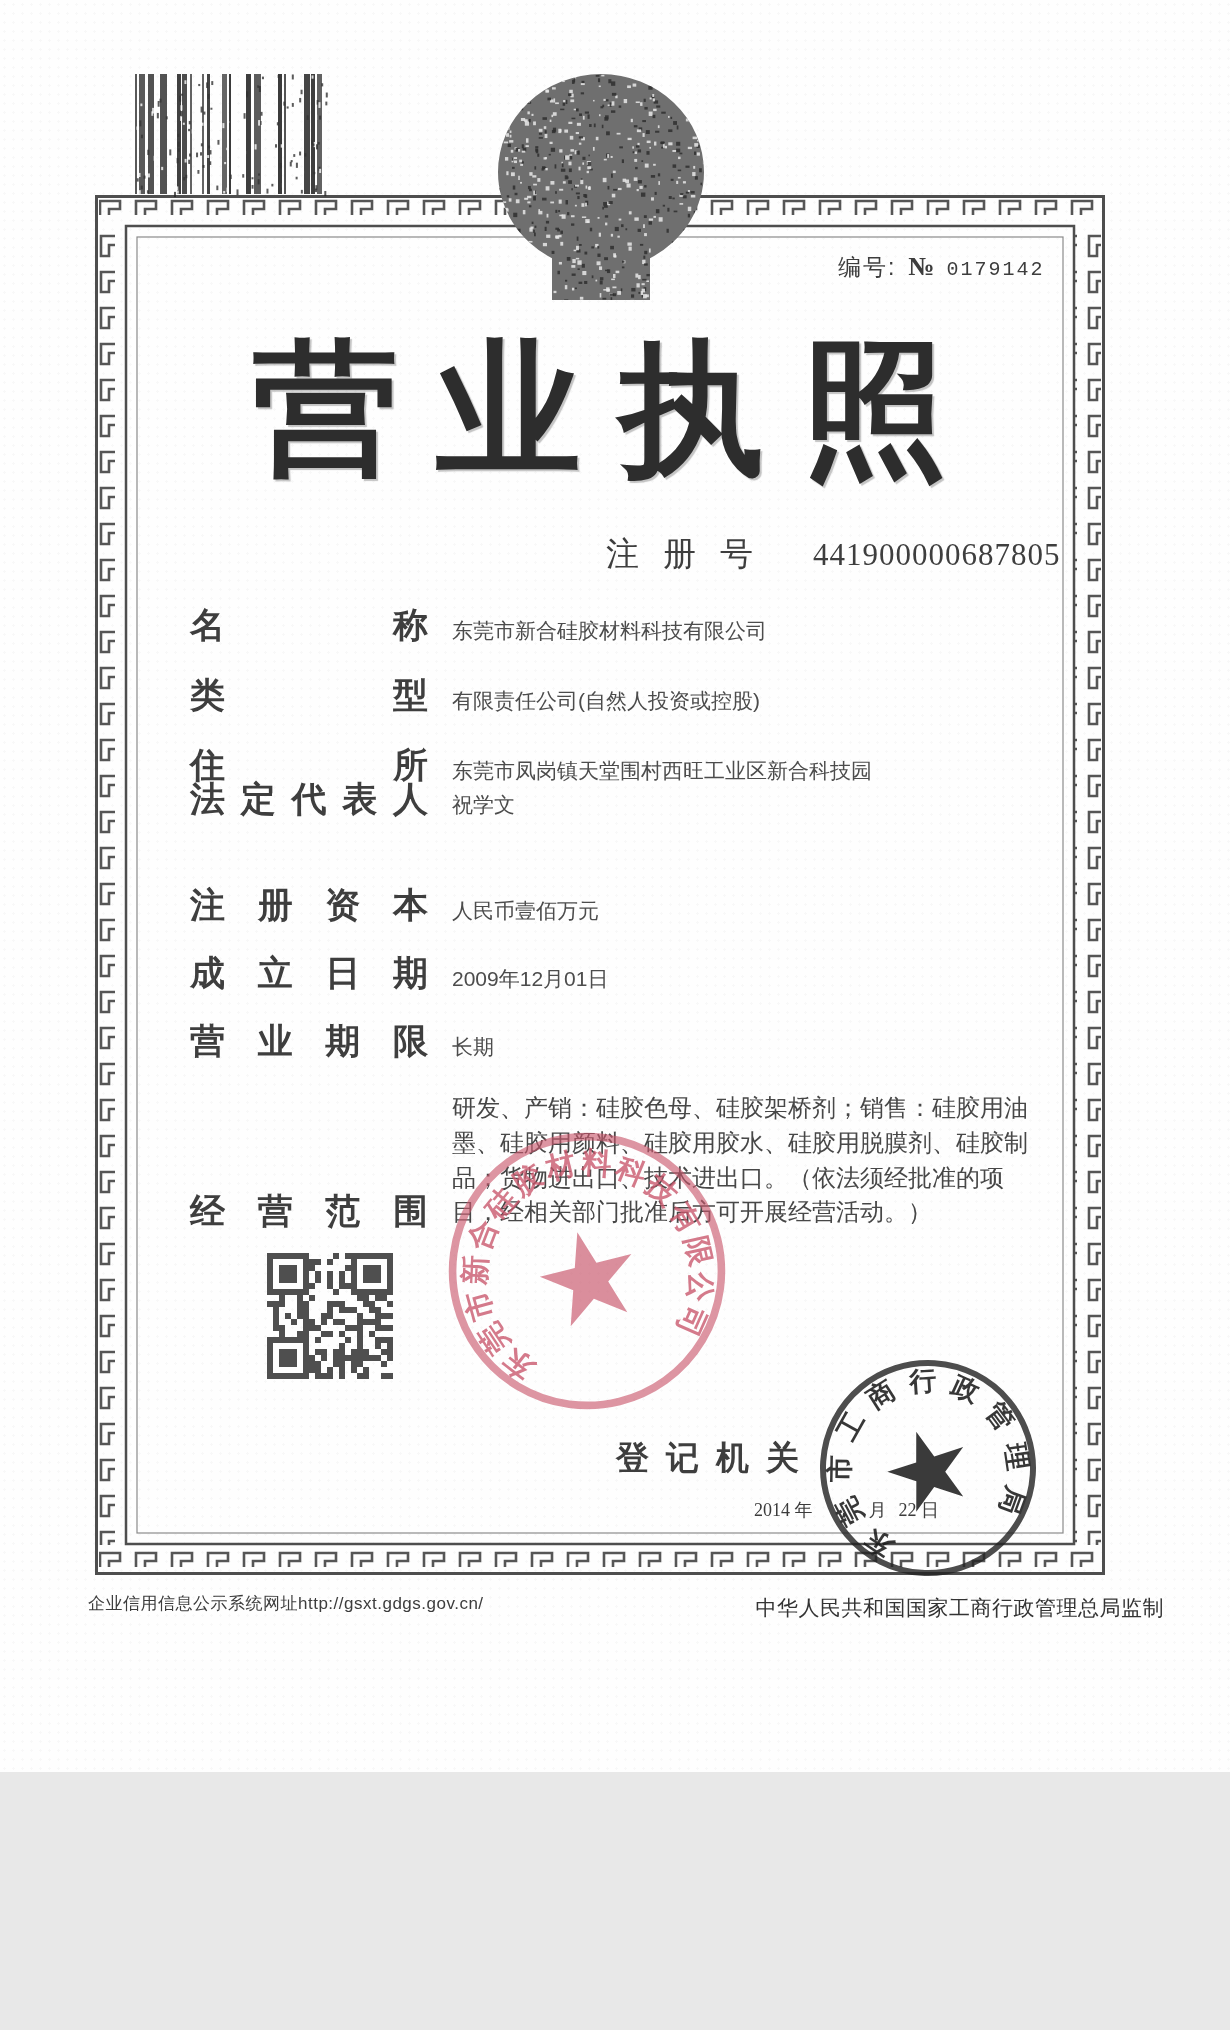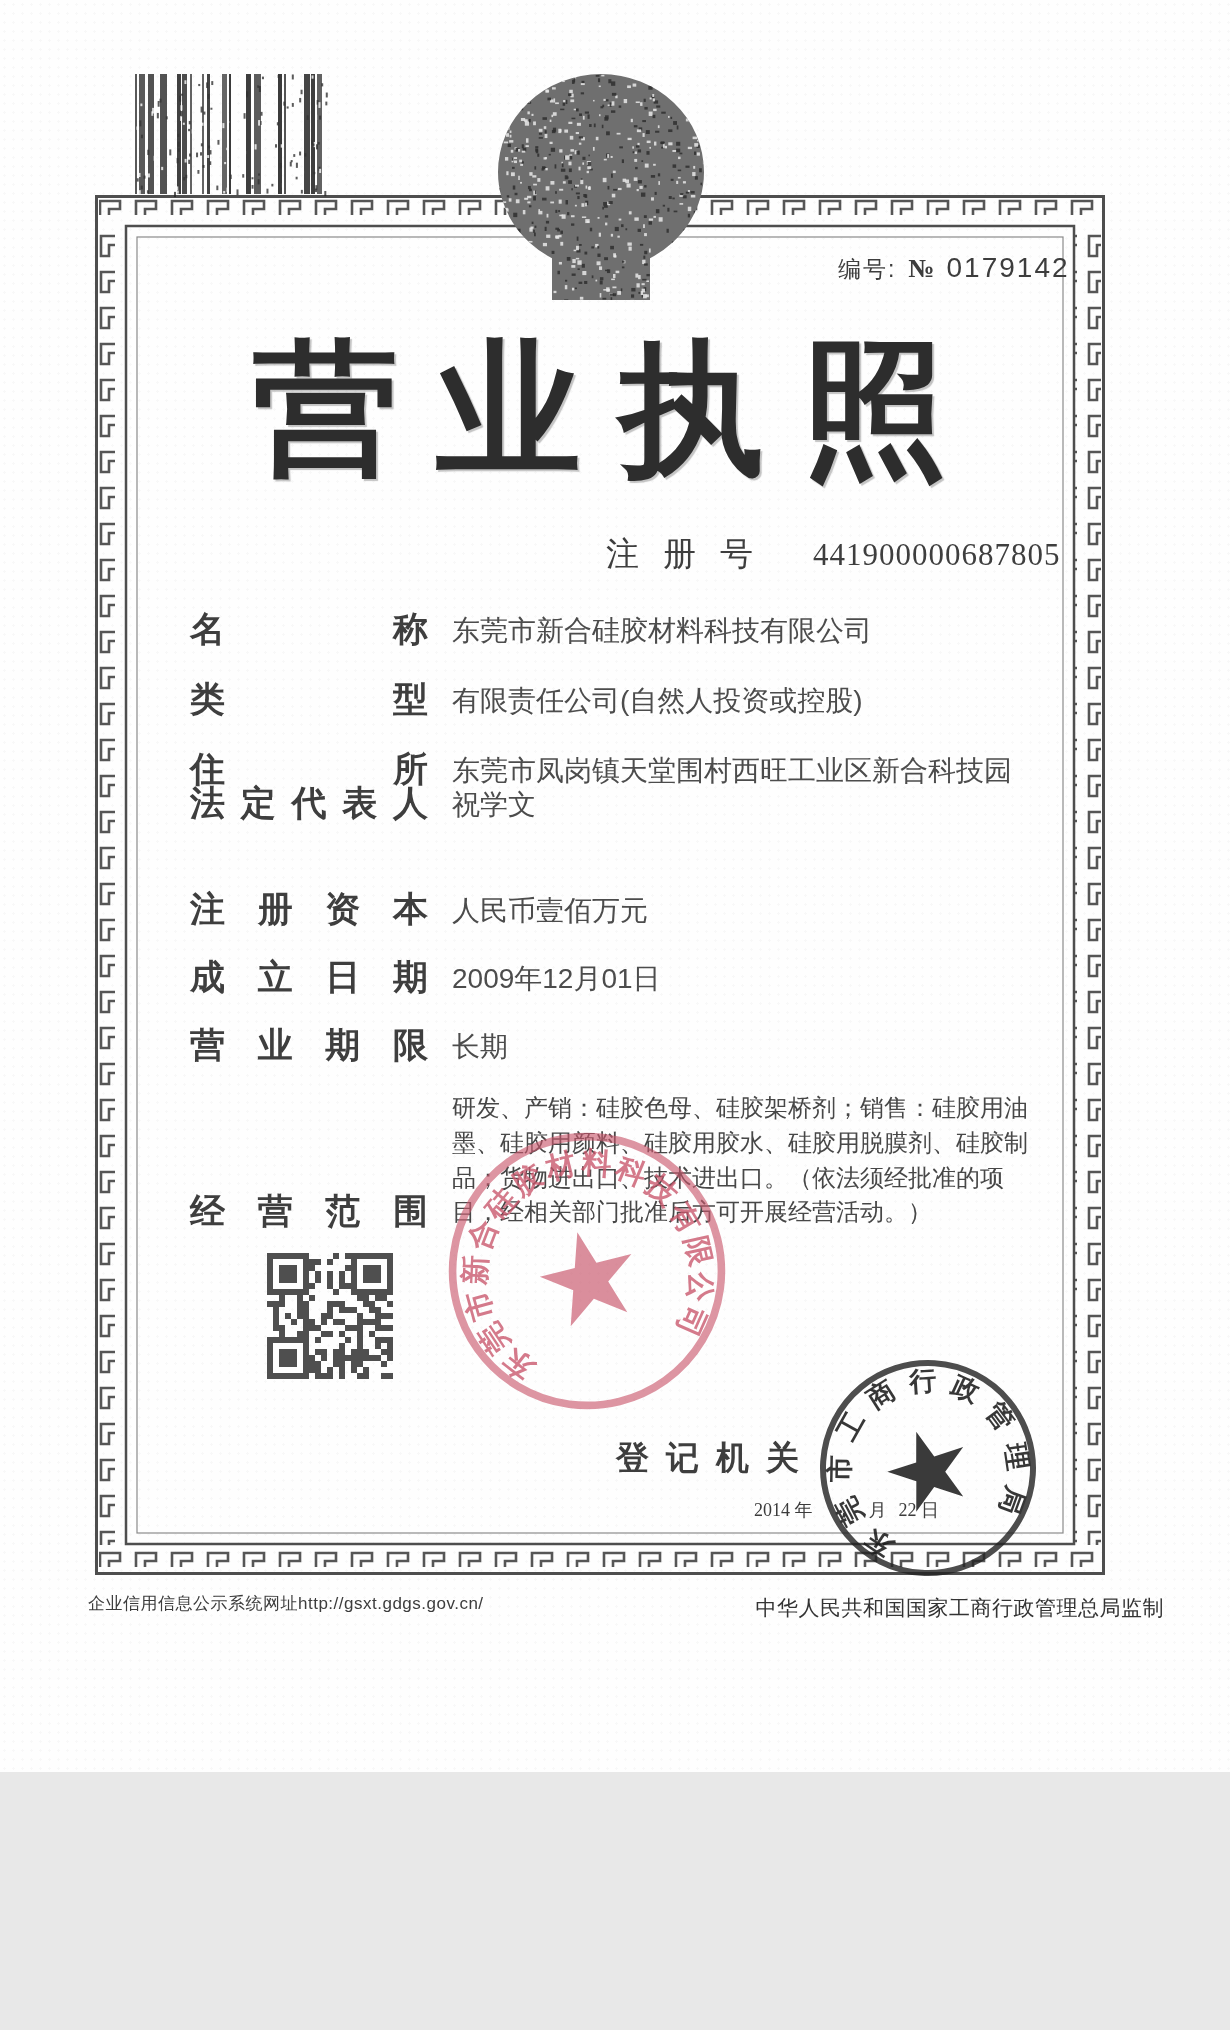--- a/index.html
+++ b/index.html
@@ -8,34 +8,34 @@
     overflow:hidden;font-family:"Liberation Sans",sans-serif;color:#444;
     background-image:radial-gradient(rgba(0,0,0,0.025) 1px, transparent 1.2px);
     background-size:9px 9px;
   }
   .frame-svg{position:absolute;left:95px;top:195px;z-index:1;}
   .barcode{position:absolute;left:135px;top:70px;z-index:2;opacity:.92;}
   .emblem{position:absolute;left:494px;top:72px;z-index:2;}
   .serial{position:absolute;left:838px;top:252px;z-index:3;display:flex;gap:12px;align-items:baseline;color:#3d3d3d;}
   .serial .lbl{font-size:23px;letter-spacing:2px;}
   .serial .no-mark{font-size:26px;font-weight:700;font-family:"Liberation Serif",serif;}
-  .serial .num{font-size:28px;font-family:Liberation Sans, sans-serif;letter-spacing:2px;}
+  .serial .num{font-size:20px;font-family:Liberation Mono, monospace;letter-spacing:2px;}
   .title{
     position:absolute;left:95px;top:328px;width:1010px;z-index:3;
     text-align:center;font-size:145px;line-height:1.12;font-weight:900;
     letter-spacing:38px;padding-left:38px;box-sizing:border-box;color:#2d2d2d;
     text-shadow:2px 2px 1px rgba(90,90,90,.35);
   }
   .regline{position:absolute;left:606px;top:532px;z-index:3;display:flex;align-items:baseline;gap:36px;}
   .regline .lbl{font-size:33px;letter-spacing:24px;color:#3e3e3e;font-weight:500;}
   .regline .num{font-size:31px;color:#3e3e3e;font-family:"Liberation Serif",serif;letter-spacing:1px;}
   .row{position:absolute;left:190px;z-index:3;display:flex;align-items:flex-end;}
   .row-label{width:238px;flex:0 0 238px;font-size:35px;font-weight:600;color:#3e3e3e;
     text-align:justify;text-align-last:justify;line-height:1.1;}
-  .row-value{margin-left:24px;width:585px;font-size:28px;color:#4c4c4c;line-height:1.25;padding-top:7px;}
+  .row-value{margin-left:24px;width:585px;font-size:21px;color:#4c4c4c;line-height:1.25;padding-top:7px;}
   .row--scope .row-value{font-size:24px;line-height:1.45;padding-top:3px;color:#474747;}
   .qr{position:absolute;left:262px;top:1248px;z-index:3;opacity:.88;}
   .company-seal{position:absolute;left:444px;top:1128px;z-index:4;transform:rotate(-14deg);opacity:.78;}
   .registry-label{position:absolute;left:616px;top:1436px;z-index:3;font-size:33px;font-weight:700;letter-spacing:17px;color:#3e3e3e;}
   .issue-date{position:absolute;left:754px;top:1498px;z-index:3;font-size:18px;color:#3b3b3b;font-family:Liberation Serif, serif;}
   .issue-date .m{margin-left:56px;}
   .issue-date .d{margin-left:12px;}
   .registry-stamp{position:absolute;left:816px;top:1356px;z-index:4;transform:rotate(-18deg);opacity:.87;}
   .footer-left{position:absolute;left:88px;top:1592px;z-index:3;font-size:17px;color:#3c3c3c;letter-spacing:.5px;}
   .footer-right{position:absolute;right:66px;top:1594px;z-index:3;font-size:21px;color:#333;letter-spacing:.5px;}

